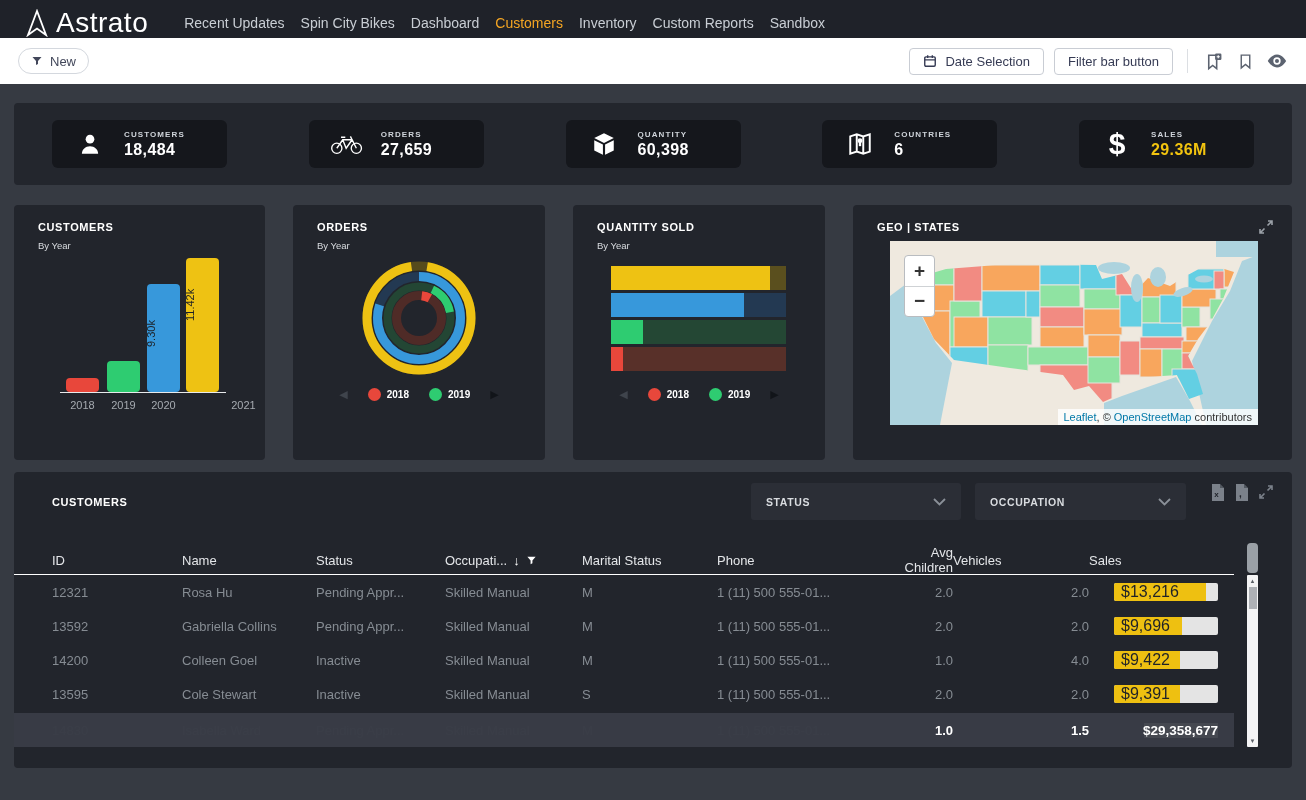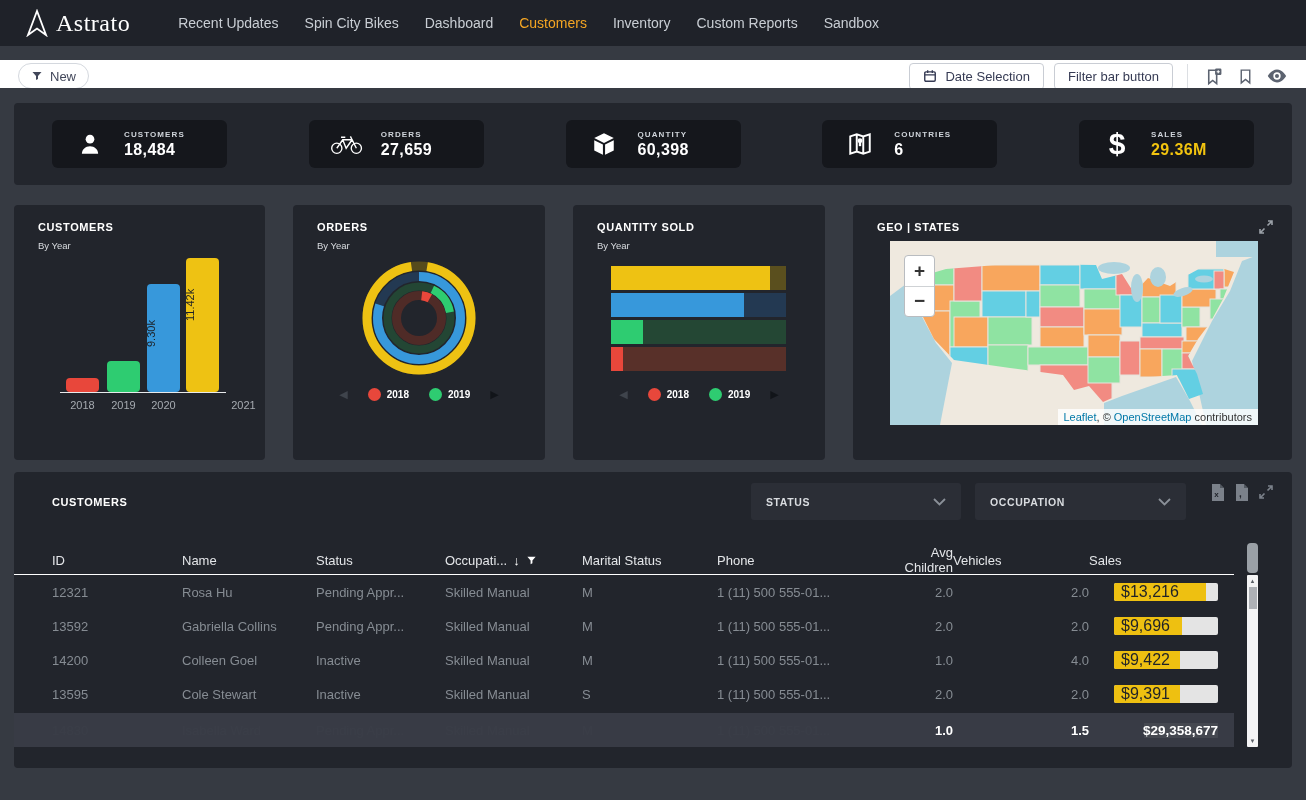--- a/index.html
+++ b/index.html
@@ -4,27 +4,27 @@
 <style>
   * { margin:0; padding:0; box-sizing:border-box; }
   html,body { background:#363a42; }
   .app { position:relative; width:1306px; height:800px; overflow:hidden;
          font-family:"Liberation Sans", sans-serif; background:#363a42; }
 
   
   .topnav { position:absolute; top:0; left:0; width:1306px; height:46px;
             background:#1f2229; display:flex; align-items:center; padding:0 24px; }
   .brand { display:flex; align-items:center; gap:8px; color:#fff; }
-  .brand-name { font-family:Liberation Serif, serif; font-size:24px; letter-spacing:.5px;text-align:center; }
-  .navitems { display:flex; margin-left:48px; gap:26px; font-size:14px; color:#c9ced4; }
+  .brand-name { font-family:Liberation Sans, sans-serif; font-size:28px; letter-spacing:.5px;text-align:center; }
+  .navitems { display:flex; margin-left:36px; gap:16px; font-size:14px; color:#c9ced4; }
   .navitem { cursor:pointer; }
   .navitem.active { color:#f5a623; }
 
   
-  .toolbar { position:absolute; top:60px; left:0; width:1306px; height:32px; background:#fff;
+  .toolbar { position:absolute; top:38px; left:0; width:1306px; height:46px; background:#fff;
              display:flex; align-items:center; padding:0 18px; }
   .pill { display:flex; align-items:center; gap:7px; border:1px solid #d4d8de; border-radius:14px;
           height:26px; padding:0 12px; font-size:13px; color:#42475a; background:#fff; }
   .tb-right { margin-left:auto; display:flex; align-items:center; gap:10px; }
   .tb-btn { display:flex; align-items:center; gap:8px; border:1px solid #c9cdd4; border-radius:4px;
             height:27px; padding:0 13px; font-size:13px; color:#363b54; background:#fff; cursor:pointer; }
   .tb-divider { width:1px; height:24px; background:#dcdfe3; margin:0 4px; }
   .tb-icon { width:22px; height:22px; display:flex; align-items:center; justify-content:center; color:#5c6370; cursor:pointer; }
 
   

